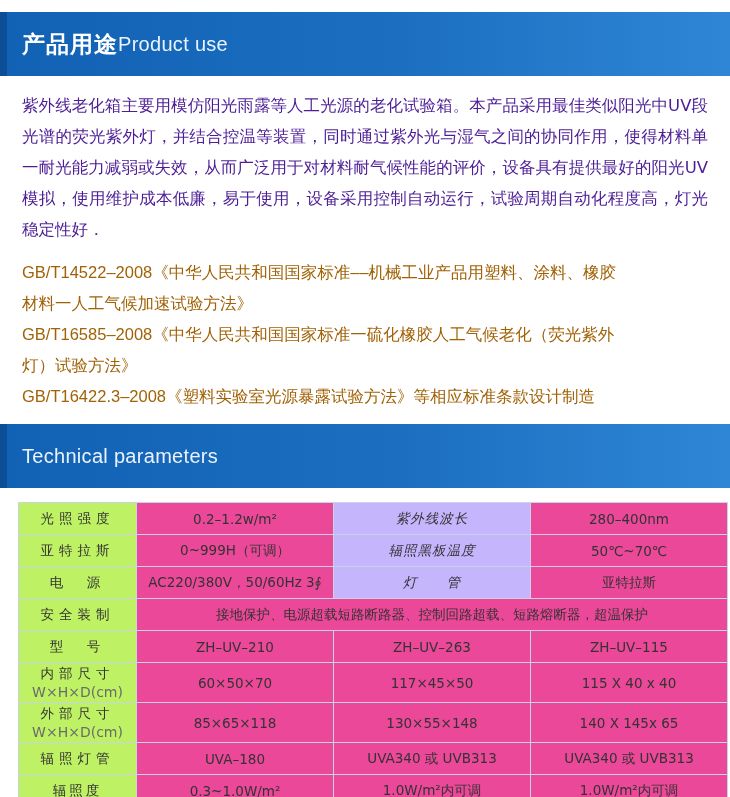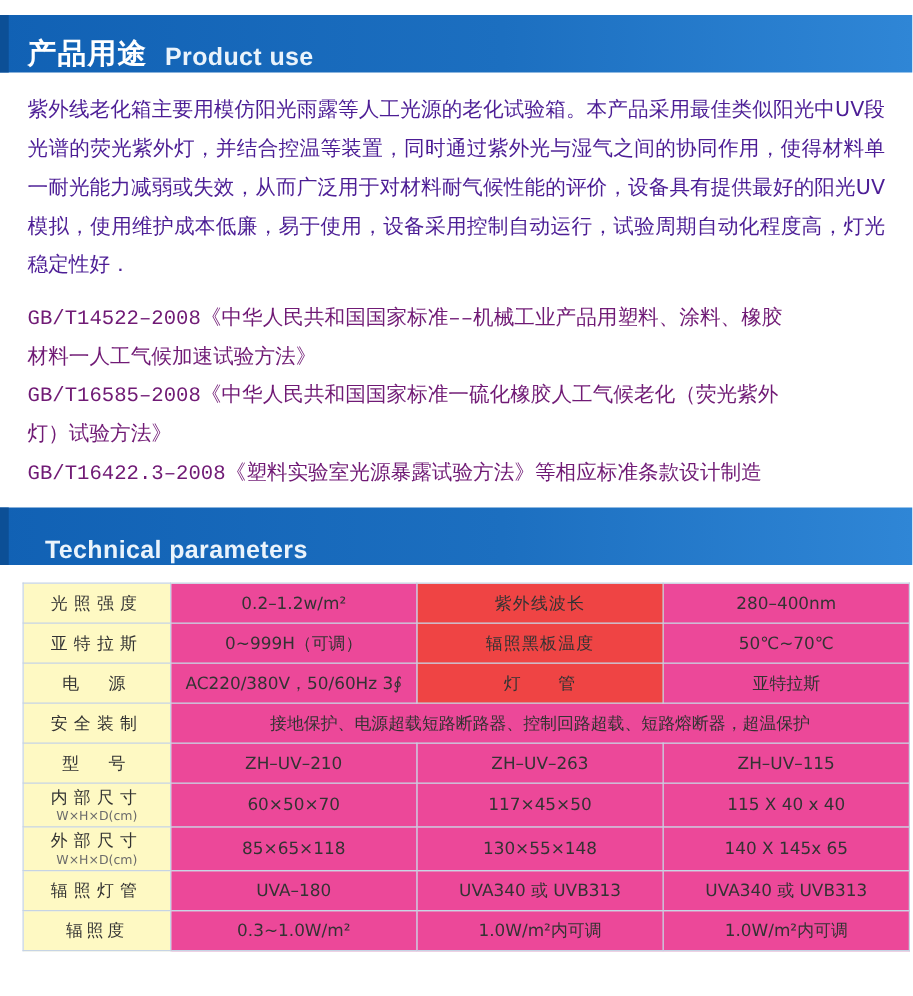--- a/index.html
+++ b/index.html
@@ -18,69 +18,68 @@
   }
 
   .page {
     width: 730px;
     padding: 0 22px;
   }
 
   
   .section-head {
     position: relative;
-    height: 46px;
+    height: 64px;
     margin-top: 12px;
     margin-left: -22px;
     margin-right: -22px;
     padding-left: 22px;
     display: flex;
-    align-items: flex-end;
+    align-items: center;
     background: linear-gradient(90deg, #1161b4 0%, #1c6fc0 55%, #2f86d6 100%);
   }
   .section-head .accent {
     position: absolute;
     left: 0;
     top: 0;
     bottom: 0;
     width: 7px;
     background: #0c4f96;
   }
   .section-head .cn {
     font-size: 23px;
     font-weight: bold;
     color: #ffffff;
     letter-spacing: 1px;
     font-family: "DejaVu Sans", "Liberation Sans", sans-serif;
   }
   .section-head .en {
     font-size: 20px;
     color: #eaf3fb;
-    margin-left: 14px;
-    font-weight: bold;
+    font-weight: normal;
     letter-spacing: 0.3px;
   }
 
   
   .para {
     font-size: 16.5px;
     line-height: 31px;
     color: #4c1d95;
     margin: 14px 0 4px 0;
     text-align: justify;
     font-family: "DejaVu Sans", "Liberation Sans", sans-serif;
   }
   .std-list {
     margin: 12px 0 6px 0;
   }
   .std-line {
     font-size: 16.5px;
     line-height: 31px;
-    color: #701a75;
-    font-family: Liberation Mono, monospace;
+    color: #a16207;
+    font-family: Liberation Sans, sans-serif;
   }
 
   
   .params-wrap {
     margin-top: 14px;
     margin-left: -4px;
     margin-right: -4px;
   }
   table.params {
     width: 710px;
@@ -91,36 +90,37 @@
   table.params td {
     border: 1px solid #c6d4e4;
     height: 32px;
     font-size: 13.5px;
     color: #333333;
     text-align: center;
     vertical-align: middle;
     padding: 2px 4px;
   }
   td.lbl {
-    background: #fef9c3;
+    background: #bef264;
     font-size: 14.5px;
     color: #2a2a2a;
     letter-spacing: 2px;
     width: 118px;
   }
   td.lbl-mid {
-    background: #ef4444;
+    background: #c4b5fd;
     font-size: 14.5px;
     color: #2a2a2a;
     letter-spacing: 1px;
+    font-style: italic;
   }
   td.val { background: #ec4899; }
   .sub {
     display: block;
-    font-size: 10px;
+    font-size: 14px;
     color: #6b6b6b;
     letter-spacing: 0;
     margin-top: 1px;
   }
   .sp { letter-spacing: 5px; }
   .sp2 { letter-spacing: 3px; }
 </style>
 </head>
 <body>
 

